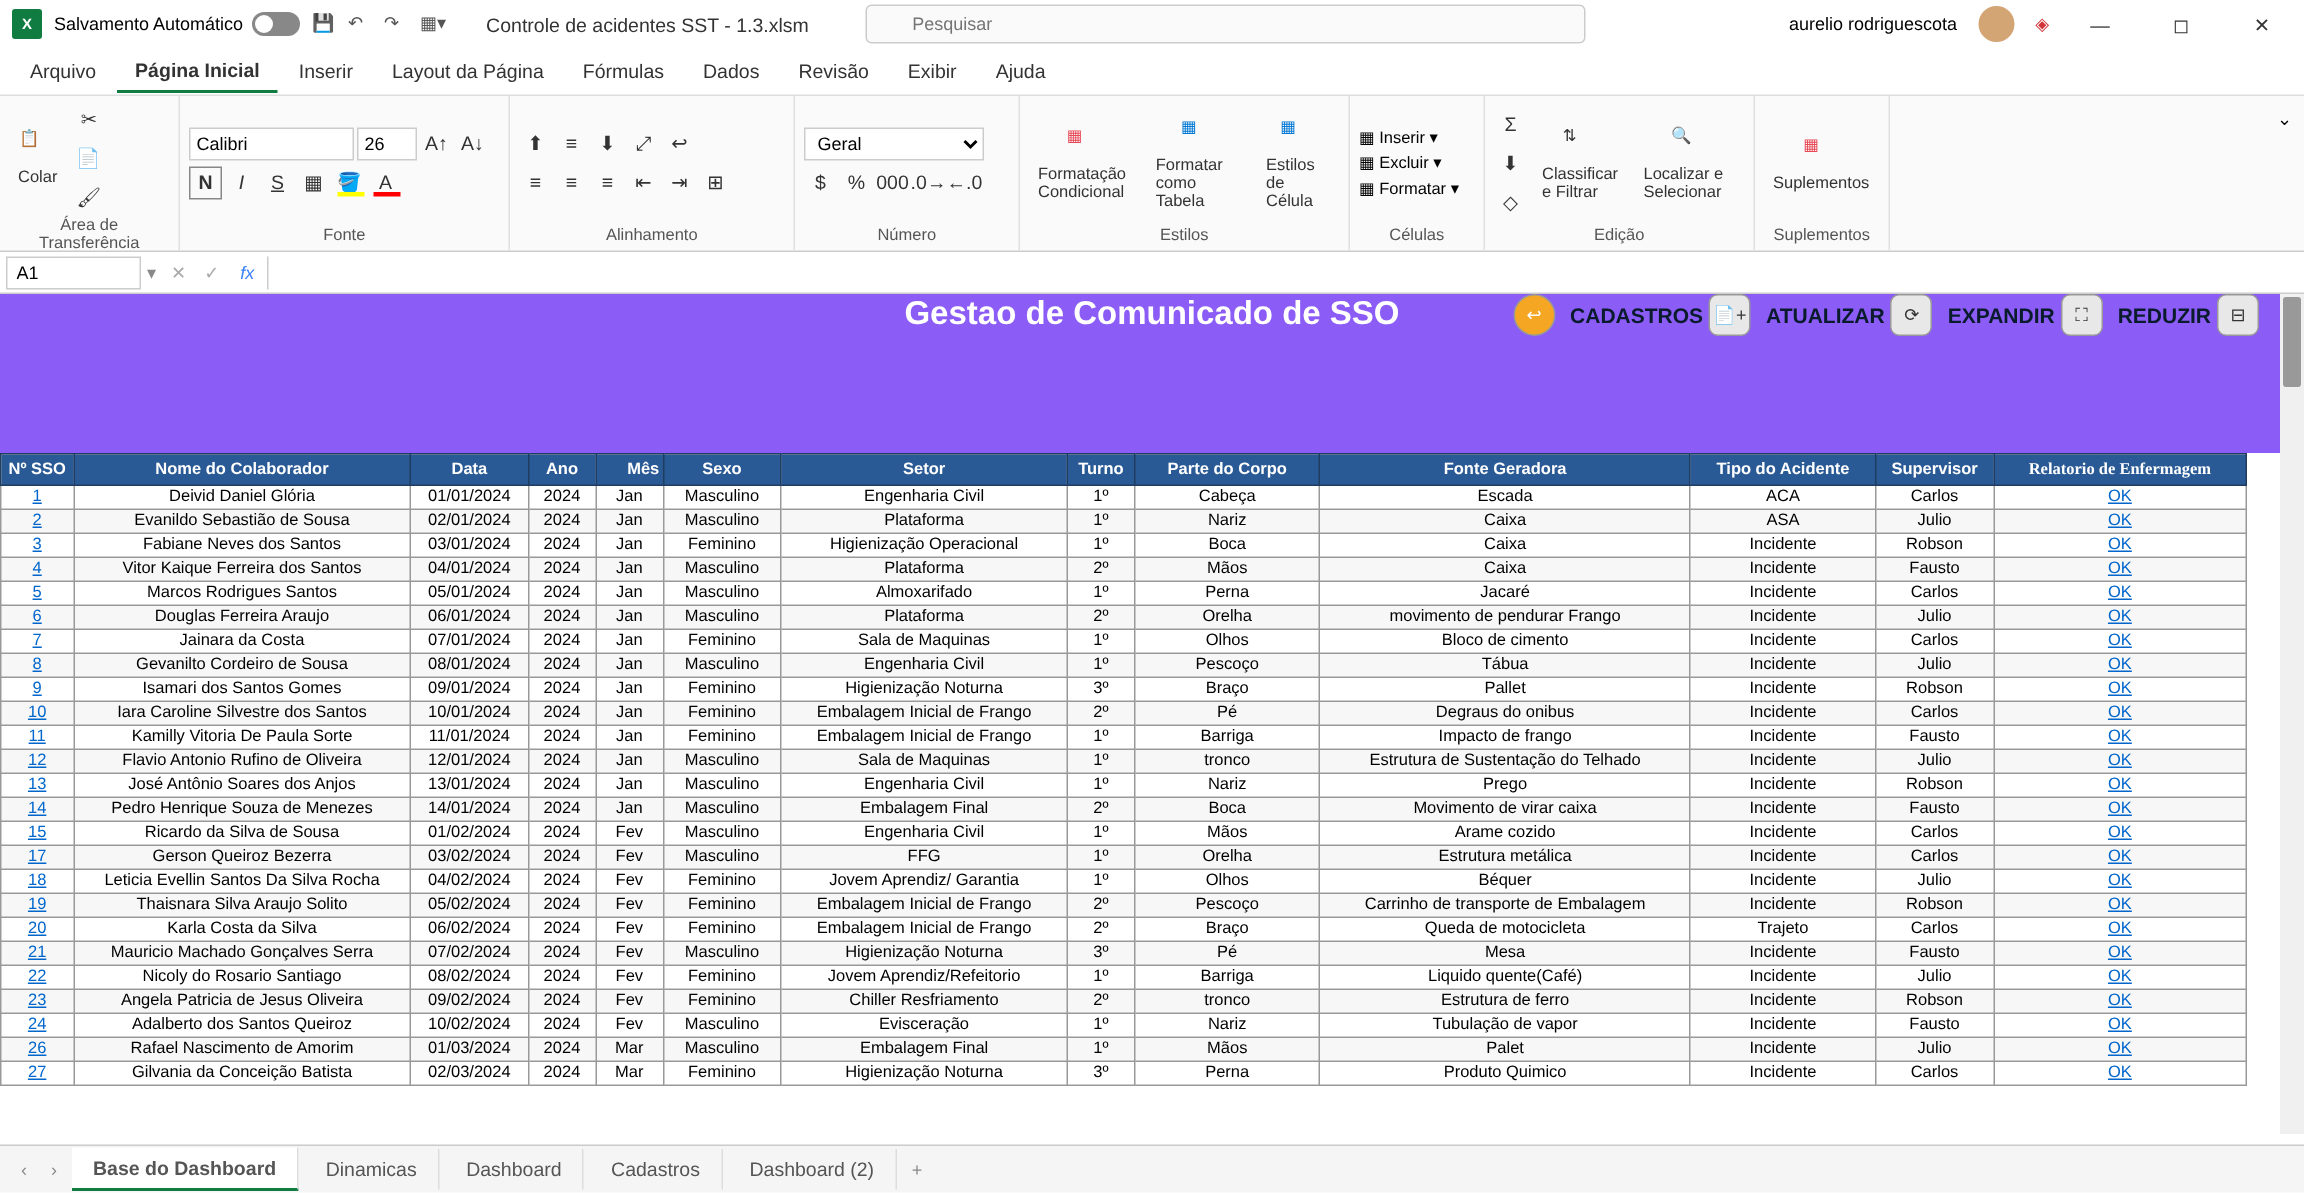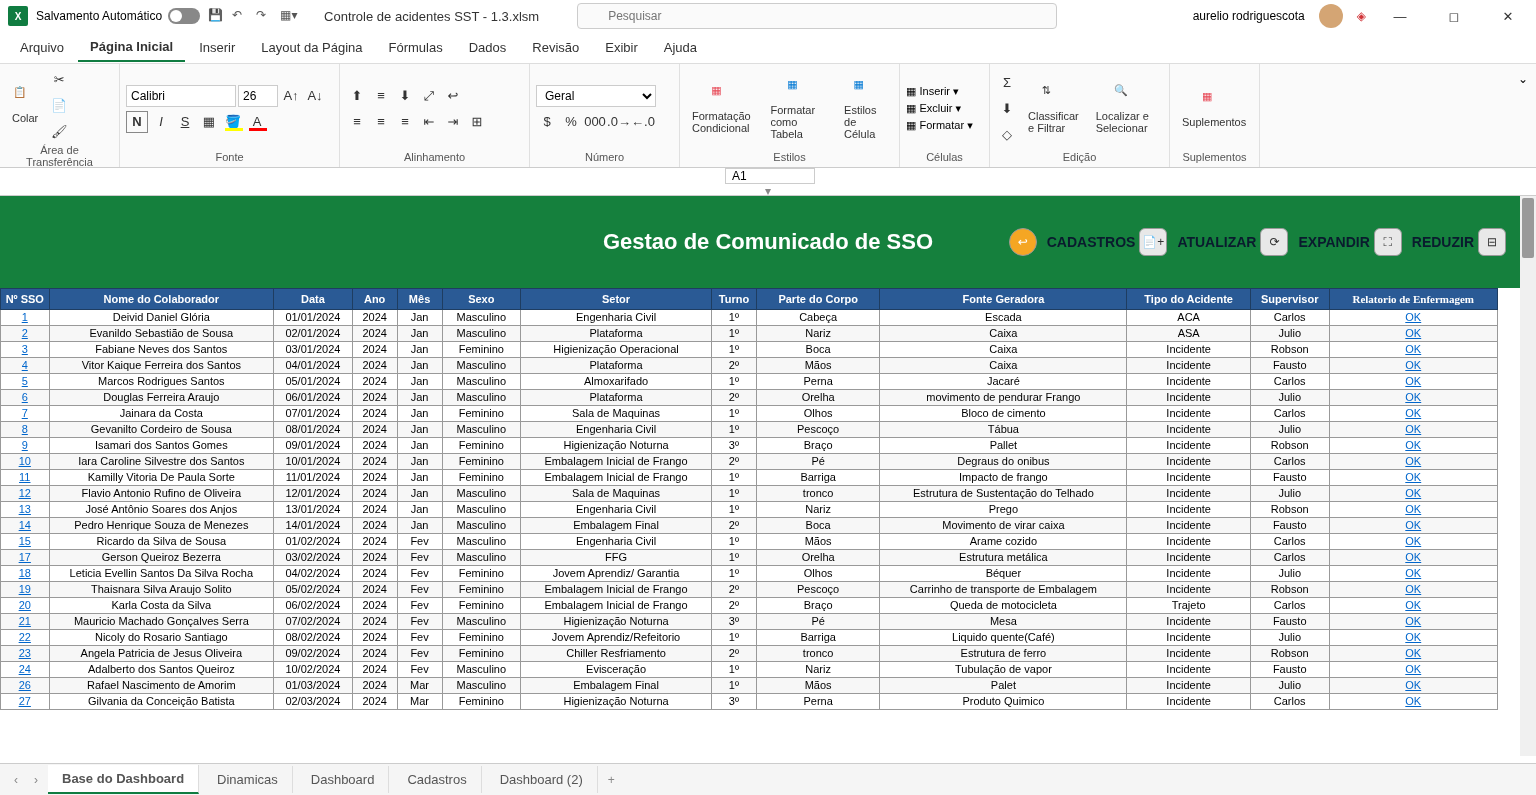--- a/index.html
+++ b/index.html
@@ -29,26 +29,26 @@
 .rgroup-label{font-size:11px;color:#555;text-align:center;padding-top:2px;}
 .bigbtn{display:flex;flex-direction:column;align-items:center;gap:2px;padding:2px 6px;font-size:11px;color:#333;}
 .bigbtn svg,.bigbtn .icn{width:24px;height:24px;}
 .fontbox{display:flex;flex-direction:column;gap:4px;}
 .fontrow{display:flex;gap:2px;align-items:center;}
 .fontsel{width:110px;height:22px;border:1px solid #ccc;font-size:12px;padding:0 4px;background:#fff;}
 .sizesel{width:40px;height:22px;border:1px solid #ccc;font-size:12px;padding:0 4px;background:#fff;}
 .smbtn{width:22px;height:22px;display:flex;align-items:center;justify-content:center;border:1px solid transparent;font-size:13px;color:#333;cursor:pointer;}
 .smbtn.bold{font-weight:bold;border:1px solid #888;}
 .colorbar{width:18px;height:3px;position:absolute;bottom:1px;left:2px;}
-.namebox{height:28px;display:flex;align-items:center;border-bottom:1px solid #ccc;flex-direction:column;}
+.namebox{height:28px;display:flex;align-items:center;border-bottom:1px solid #ccc;}
 .namebox input.cellref{width:90px;height:22px;border:1px solid #ccc;margin-left:4px;padding:0 6px;font-size:12px;}
 .namebox .fx{padding:0 8px;font-style:italic;color:#3b82f6;}
 .namebox input.formula{flex:1;height:22px;border:none;border-left:1px solid #ccc;padding:0 6px;font-size:12px;}
 .sheet-area{height:560px;overflow:hidden;position:relative;}
-.banner{height:92px;background:#15803d;display:flex;align-items:center;justify-content:center;color:#fff;position:relative;}
+.banner{height:106px;background:#8b5cf6;display:flex;align-items:flex-start;justify-content:center;color:#fff;position:relative;}
 .banner-title{font-size:22px;font-weight:600;}
 .banner-btns{position:absolute;right:30px;display:flex;gap:10px;align-items:center;}
 .bnbtn{display:flex;align-items:center;gap:4px;}
 .bnbtn-label{font-weight:bold;font-size:14px;color:#0a1b2e;}
 .bnbtn-icon{width:28px;height:28px;background:#e8e8e8;border-radius:6px;display:flex;align-items:center;justify-content:center;color:#333;border:1px solid #999;}
 .bnbtn-icon.yellow{background:#f5a623;border-radius:50%;color:#fff;}
 .data-table{width:1498px;border-collapse:collapse;font-size:11px;}
 .data-table th{background:#2a5a95;color:#fff;padding:4px 2px;font-weight:600;border:1px solid #1e3d61;white-space:nowrap;text-align:center;font-size:11px;}
 .data-table td{border:1px solid #999;padding:1px 2px;text-align:center;white-space:nowrap;height:14px;line-height:13px;}
 .data-table td.lnk{color:#0066cc;text-decoration:underline;cursor:pointer;}
@@ -271,21 +271,21 @@
     </div>
   </div>
   <div class="table-wrap">
     <table class="data-table">
       <thead>
           <tr id="headrow">
             <th style="width: 40px;">Nº SSO</th>
             <th style="width: 200px;">Nome do Colaborador</th>
             <th style="width: 70px;">Data</th>
             <th style="width: 40px;">Ano</th>
-            <th style="width: 40px;">Mês</th>
+            <th style="width: 40px; text-align: right;">Mês</th>
             <th style="width: 70px;">Sexo</th>
             <th style="width: 170px;">Setor</th>
             <th style="width: 40px;">Turno</th>
             <th style="width: 110px;">Parte do Corpo</th>
             <th style="width: 220px;">Fonte Geradora</th>
             <th style="width: 110px;">Tipo do Acidente</th>
             <th style="width: 70px;">Supervisor</th>
             <th style="width: 150px; font-family: Liberation Serif, serif;">Relatorio de Enfermagem</th>
           </tr>
         </thead>

